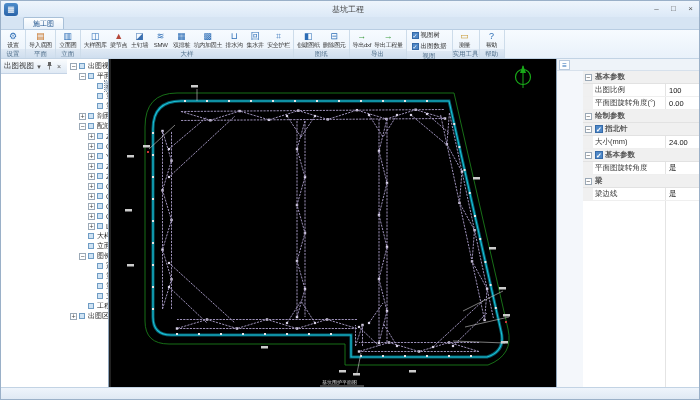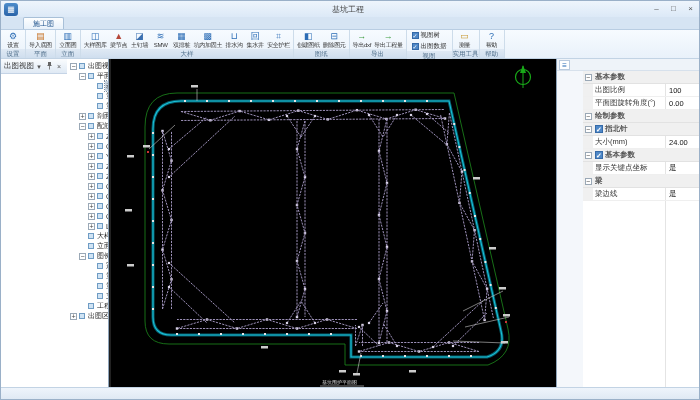--- a/index.html
+++ b/index.html
@@ -599,21 +599,21 @@
             <div class="gut">
               <span class="pexp">−</span>
             </div>
             <div class="pname" style="display: flex; align-items: center; width: auto;">
               <span class="pcheck">✓</span>
               <span>基本参数</span>
             </div>
           </div>
           <div class="prow">
             <div class="gut"></div>
-            <div class="pname">显示关键点坐标</div>
+            <div class="pname">平面图旋转角度</div>
             <div class="pval">是</div>
           </div>
           <div class="prow cat">
             <div class="gut">
               <span class="pexp">−</span>
             </div>
             <div class="pname" style="display: flex; align-items: center; width: auto;">
               <span>梁</span>
             </div>
           </div>

